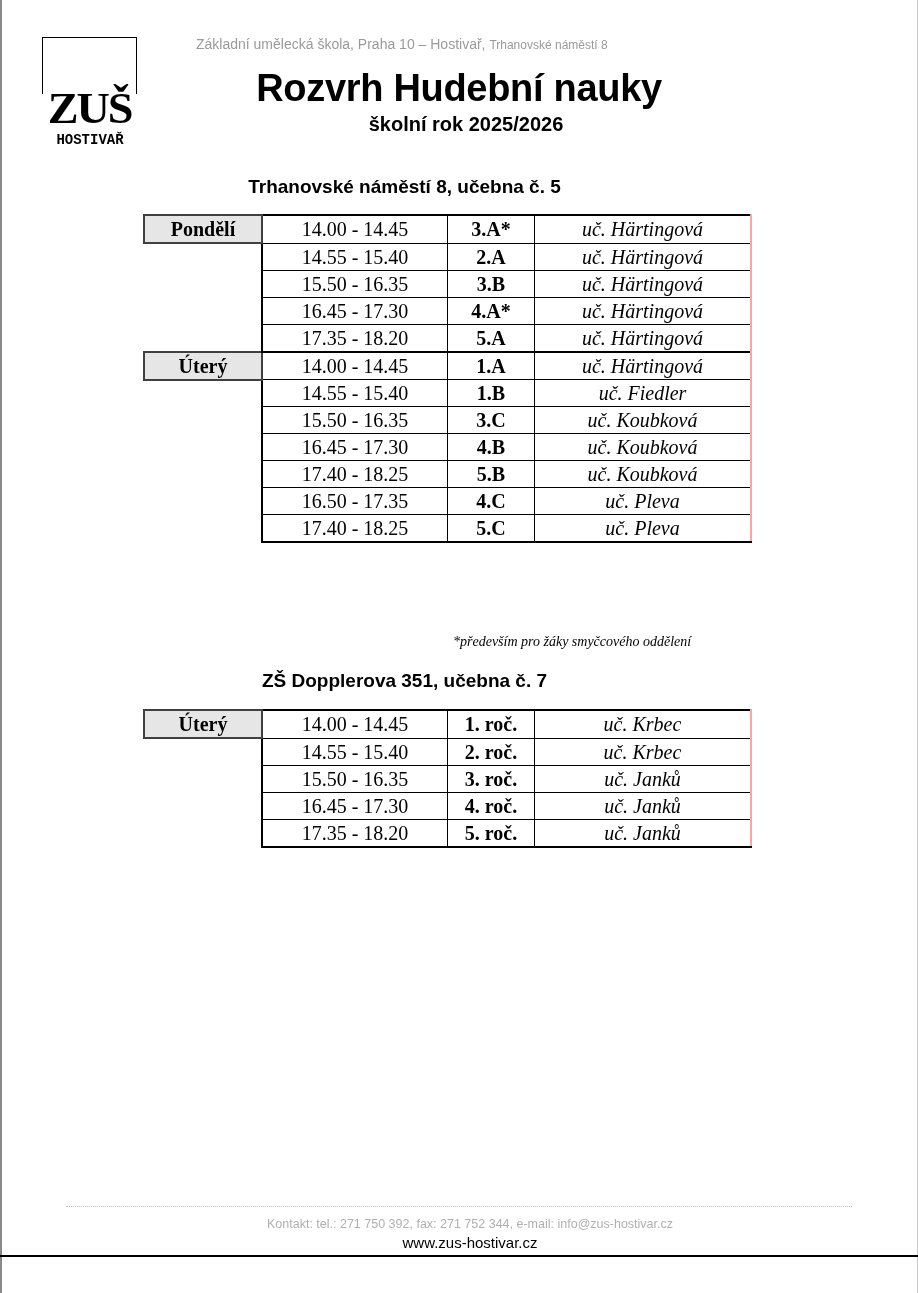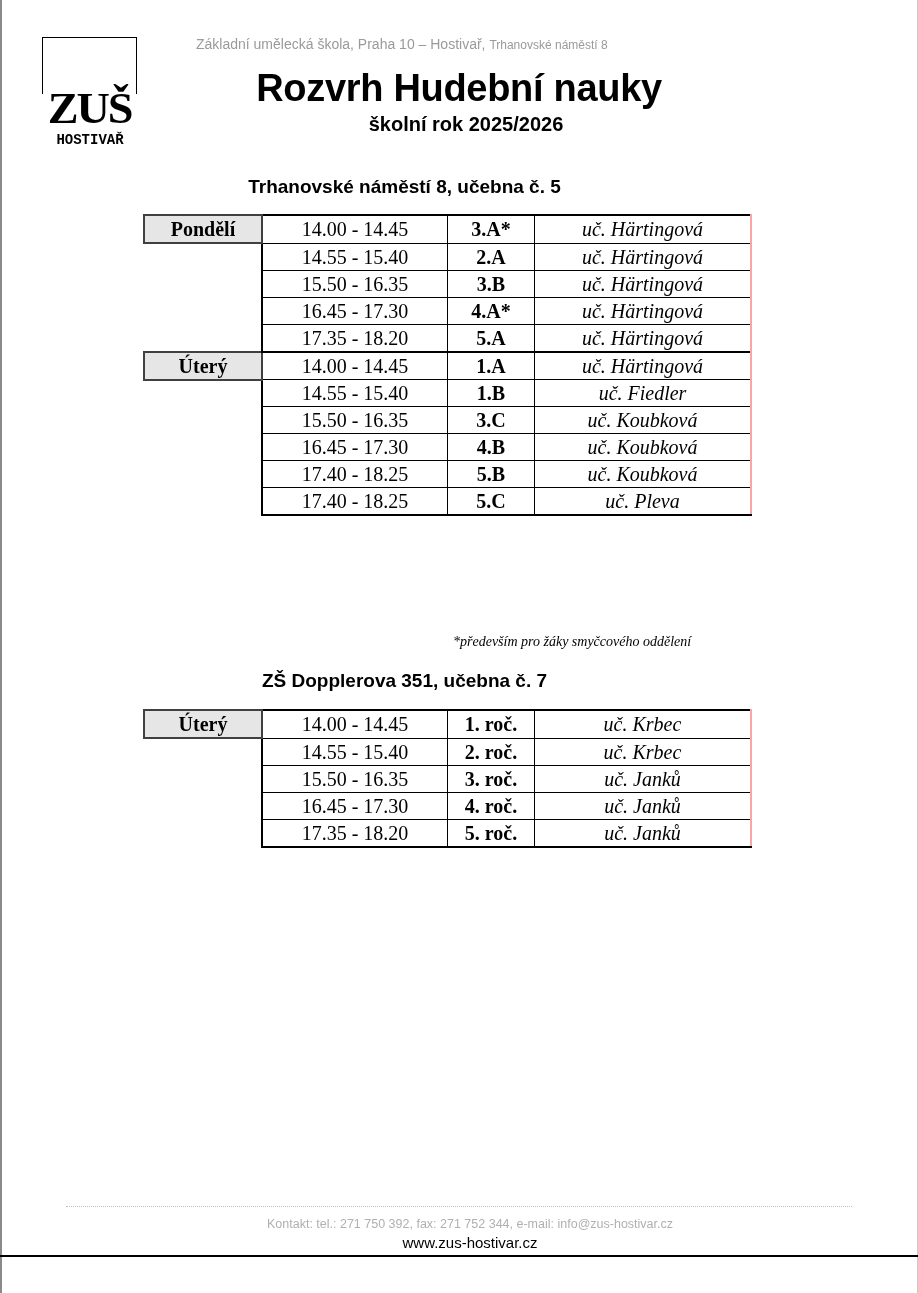--- a/index.html
+++ b/index.html
@@ -118,20 +118,26 @@
         <td class="time">16.45 - 17.30</td>
         <td class="cls">4.B</td>
         <td class="teacher">uč. Koubková</td>
       </tr>
       <tr class="">
         <td class="day-empty"></td>
         <td class="time">17.40 - 18.25</td>
         <td class="cls">5.B</td>
         <td class="teacher">uč. Koubková</td>
       </tr>
+      <tr class="">
+        <td class="day-empty"></td>
+        <td class="time">16.50 - 17.35</td>
+        <td class="cls">4.C</td>
+        <td class="teacher">uč. Pleva</td>
+      </tr>
       <tr class="last">
         <td class="day-empty"></td>
         <td class="time">17.40 - 18.25</td>
         <td class="cls">5.C</td>
         <td class="teacher">uč. Pleva</td>
       </tr>
     </tbody>
 </table>
 
 <div class="footnote">*především pro žáky smyčcového oddělení</div>

